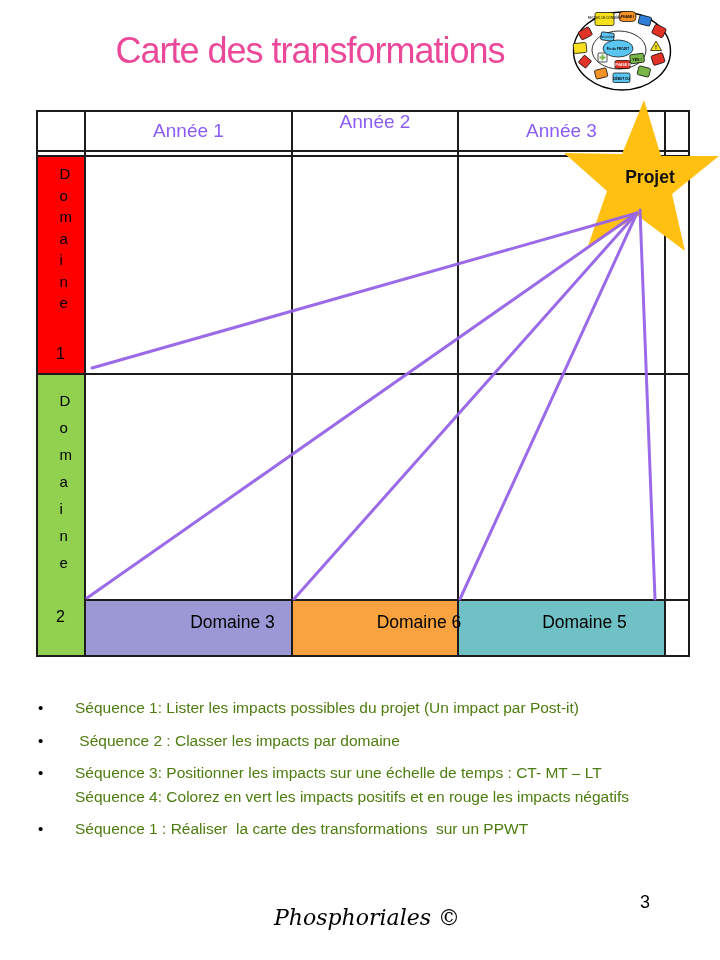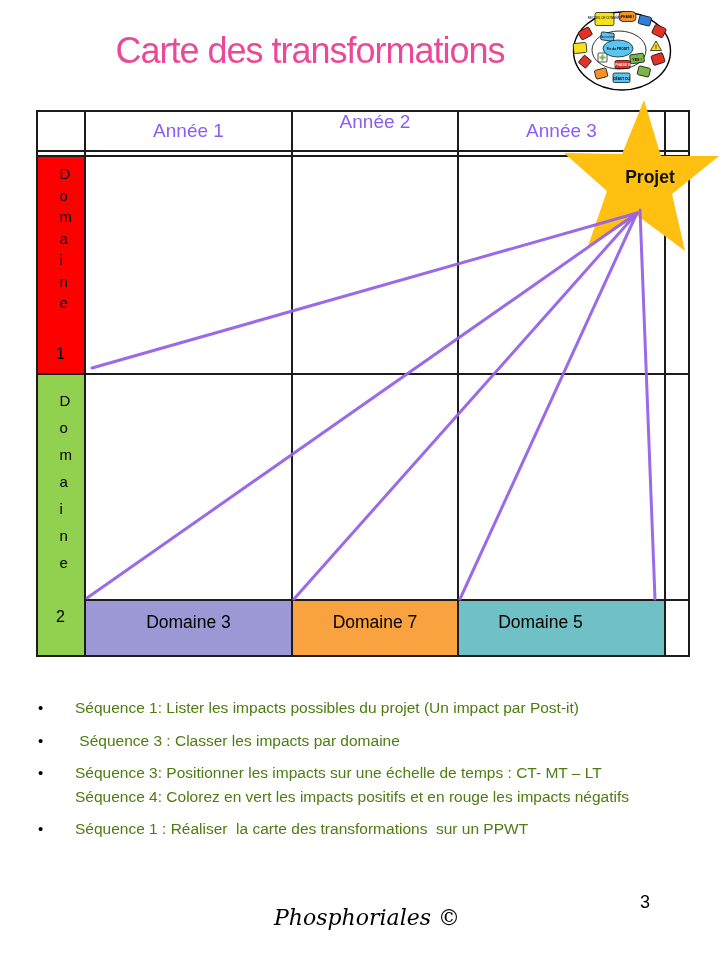--- a/index.html
+++ b/index.html
@@ -14,21 +14,21 @@
   .logo{position:absolute;left:572px;top:10px;width:100px;height:82px;}
 
   
   .cell{position:absolute;z-index:1;}
   .rule{position:absolute;background:#1c1c1c;z-index:2;}
   .outer{position:absolute;left:36px;top:110px;width:654px;height:547px;
          border:2px solid #1c1c1c;box-sizing:border-box;z-index:2;}
   .hcell{position:absolute;z-index:3;display:flex;align-items:center;justify-content:center;
          font-size:19px;color:#8b5cf6;}
   .bandlabel{position:absolute;z-index:3;display:flex;align-items:center;justify-content:center;
-         font-size:17.5px;color:#000;}
+         font-size:17.5px;color:#000;padding-left:44px;}
   .vwrap{position:absolute;z-index:3;text-align:center;}
   .vletters{margin:0 auto;width:2px;word-break:break-all;overflow:visible;white-space:normal;
          font-size:15px;color:#000;}
   .rednum,.greennum{position:absolute;z-index:3;width:49px;text-align:center;font-size:16px;color:#000;}
 
   
   .overlay{position:absolute;left:0;top:0;width:720px;height:960px;z-index:4;pointer-events:none;}
 
   
   .bullets{position:absolute;left:38px;top:696px;width:632px;z-index:1;}
@@ -108,21 +108,21 @@
   <div class="vwrap" style="left:36px;top:163px;width:49px;">
     <div class="vletters" style="line-height:21.5px;">Domaine</div>
   </div>
   <div class="rednum" style="left:36px;top:345px;">1</div>
   <div class="vwrap" style="left:36px;top:387px;width:49px;">
     <div class="vletters" style="line-height:27px;">Domaine</div>
   </div>
   <div class="greennum" style="left:36px;top:608px;">2</div>
 
   <div class="bandlabel" style="left:85px;top:600px;width:207px;height:44px;">Domaine 3</div>
-  <div class="bandlabel" style="left:292px;top:600px;width:166px;height:44px;">Domaine 7</div>
+  <div class="bandlabel" style="left:292px;top:600px;width:166px;height:44px;">Domaine 6</div>
   <div class="bandlabel" style="left:458px;top:600px;width:165px;height:44px;">Domaine 5</div>
 
   <svg class="overlay" viewBox="0 0 720 960">
     <polygon points="644,100 661,156 719,156 672,194 685,251 638,216 588,246 607,191 564,153 622,154" fill="#FFC012"></polygon>
     <g stroke="#9663E8" stroke-width="3" stroke-linecap="round" opacity="0.95">
       <line x1="637" y1="213" x2="92" y2="368"></line>
       <line x1="637" y1="213" x2="87" y2="598"></line>
       <line x1="637" y1="213" x2="294" y2="599"></line>
       <line x1="637" y1="213" x2="460" y2="599"></line>
       <line x1="640" y1="210" x2="655" y2="599"></line>
@@ -130,21 +130,21 @@
     <text x="650" y="183" text-anchor="middle" font-family="Liberation Sans, sans-serif" font-size="17.5" font-weight="bold" fill="#111">Projet</text>
   </svg>
 
   <div class="bullets">
     <div class="bitem">
       <span class="bdot">•</span>
       <span class="btext">Séquence 1: Lister les impacts possibles du projet (Un impact par Post-it)</span>
     </div>
     <div class="bitem">
       <span class="bdot">•</span>
-      <span class="btext"> Séquence 3 : Classer les impacts par domaine</span>
+      <span class="btext"> Séquence 2 : Classer les impacts par domaine</span>
     </div>
     <div class="bitem">
       <span class="bdot">•</span>
       <span class="btext">Séquence 3: Positionner les impacts sur une échelle de temps : CT- MT – LT
 Séquence 4: Colorez en vert les impacts positifs et en rouge les impacts négatifs</span>
     </div>
     <div class="bitem">
       <span class="bdot">•</span>
       <span class="btext">Séquence 1 : Réaliser  la carte des transformations  sur un PPWT</span>
     </div>

